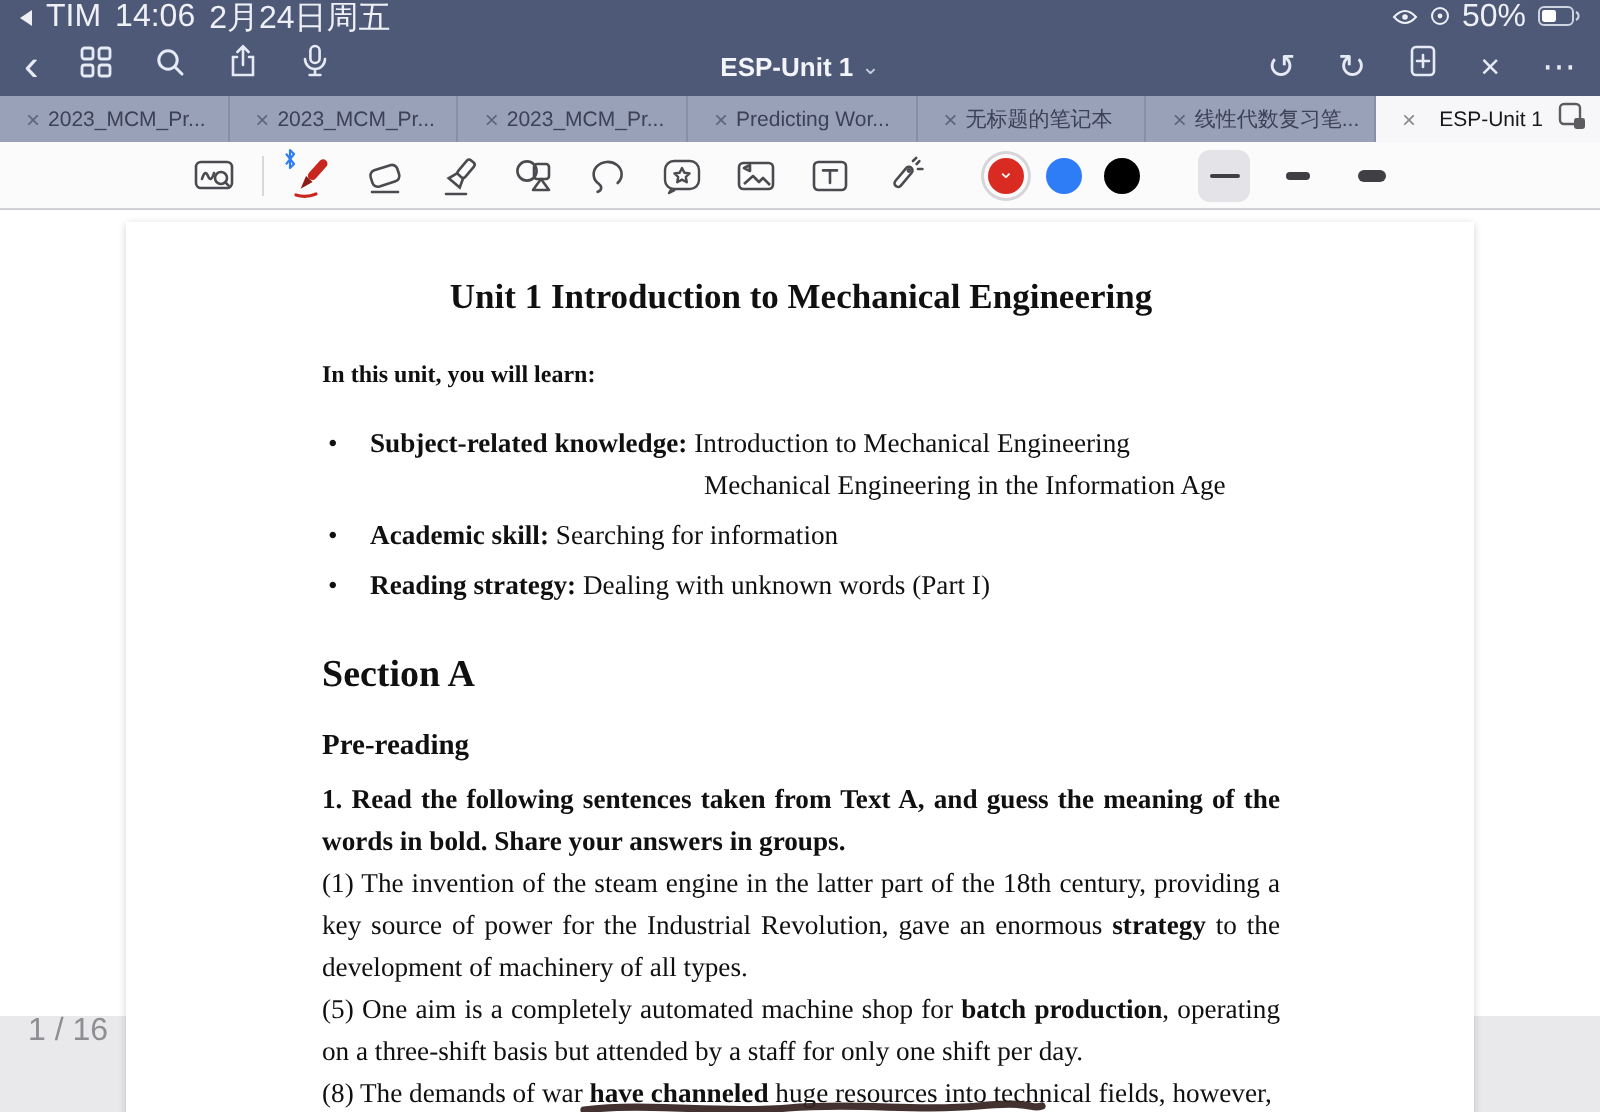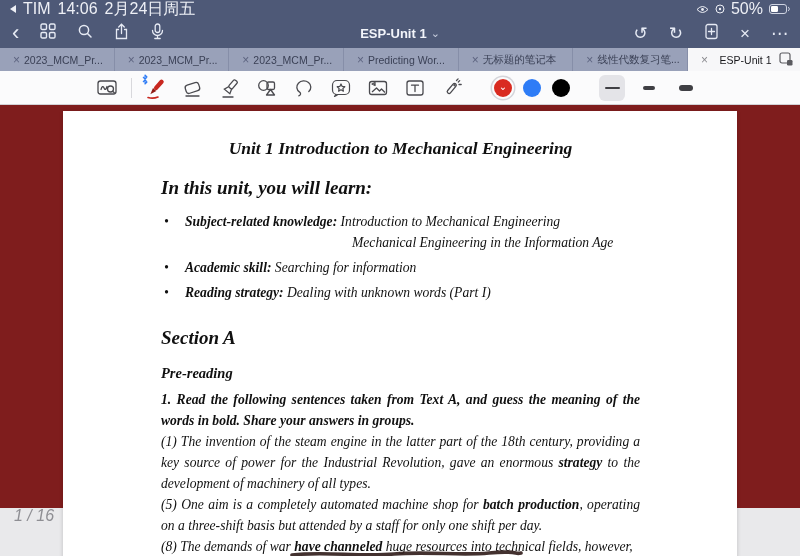--- a/index.html
+++ b/index.html
@@ -43,26 +43,26 @@
   .swatch.red .sw-chev { color:#fff; font-size:10px; line-height:10px; margin-top:-2px; }
   .swatch.blue { background:#2e7cf6; }
   .swatch.black { background:#000; }
   .thick-btn { width:26px; height:26px; border-radius:6px; display:flex; align-items:center; justify-content:center; flex:none; }
   .thick-btn.selected { background:#e4e4e8; }
   .bar-thin { width:15px; height:2px; background:#3f3f44; border-radius:1px; }
   .bar-med { width:12px; height:4px; background:#3f3f44; border-radius:2px; }
   .bar-thick { width:14px; height:6px; background:#3f3f44; border-radius:3px; }
 
   
-  .content { position:relative; height:403px; background:#7f1d1d;font-style:italic; }
+  .content { position:relative; height:403px; background:#ffffff; }
   .page { position:absolute; left:63px; top:6px; width:674px; height:470px; background:#fff;
     box-shadow:0 1px 4px rgba(0,0,0,.18); padding:24px 97px 0 98px;
     font-family:"Liberation Serif","DejaVu Serif",serif; color:#101010; }
   .doc-title { font-size:17.5px; font-weight:bold; text-align:center; line-height:26px; }
-  .doc-intro { font-size:19px; font-weight:bold; margin-top:16px; line-height:21px; }
+  .doc-intro { font-size:12px; font-weight:bold; margin-top:16px; line-height:21px; }
   .bullets { list-style:none; margin-top:13px; }
   .bullets li { position:relative; padding-left:24px; font-size:13.6px; line-height:21px; margin-bottom:4px; }
   .bullets .bmark { position:absolute; left:3px; top:0; }
   .bullets .blead { font-weight:bold; }
   .bullets .bline2 { display:block; margin-left:167px; }
   .sec-a { font-size:19px; font-weight:bold; margin-top:22px; line-height:26px; }
   .pre-read { font-size:14.5px; font-weight:bold; margin-top:12px; line-height:20px; }
   .prose { margin-top:6px; font-size:13.6px; line-height:21px; }
   .prose p { text-align:justify; }
   .prose .b { font-weight:bold; }

